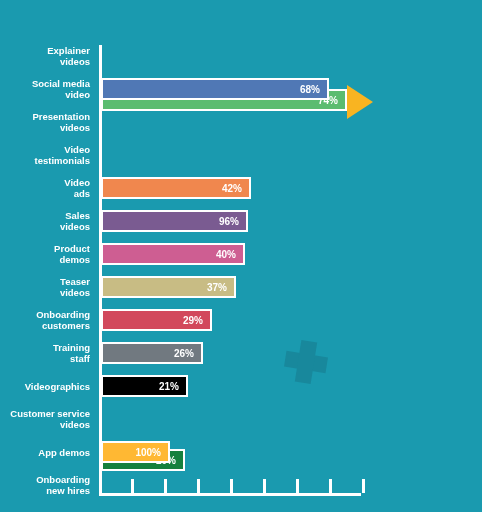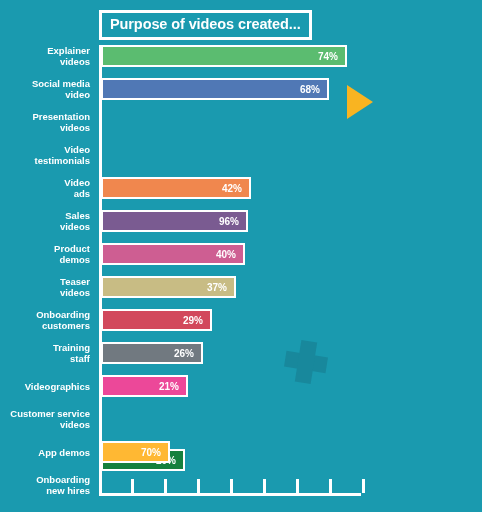--- a/index.html
+++ b/index.html
@@ -143,42 +143,39 @@
 
 <div id="chart-root">
 
   <div class="deco-triangle"></div>
 
   <div class="deco-cross">
     <span class="h"></span>
     <span class="v"></span>
   </div>
 
-  <div class="title-box">
-    <div class="title-text">Purpose of videos created...</div>
-  </div>
 
   <div class="axis-line"></div>
   <div class="axis-base"></div>
   <div id="ticks">
       <div class="tick" style="left: 131px;"></div>
       <div class="tick" style="left: 164px;"></div>
       <div class="tick" style="left: 197px;"></div>
       <div class="tick" style="left: 230px;"></div>
       <div class="tick" style="left: 263px;"></div>
       <div class="tick" style="left: 296px;"></div>
       <div class="tick" style="left: 329px;"></div>
       <div class="tick" style="left: 362px;"></div>
     </div>
 
   <div class="rows" id="rows">
       <div class="row">
         <div class="row-label">Explainer
 videos</div>
-        <div class="bar" style="background: rgb(91, 188, 112); width: 246px;">
+        <div class="bar" style="background: rgb(91, 188, 112); width: 246px; margin-top: 44px;">
           <span class="bar-value">74%</span>
         </div>
       </div>
       <div class="row">
         <div class="row-label">Social media
 video</div>
         <div class="bar" style="background: rgb(80, 120, 181); width: 228px;">
           <span class="bar-value">68%</span>
         </div>
       </div>
@@ -227,35 +224,35 @@
       </div>
       <div class="row">
         <div class="row-label">Training
 staff</div>
         <div class="bar" style="background: rgb(113, 121, 128); width: 102px;">
           <span class="bar-value">26%</span>
         </div>
       </div>
       <div class="row">
         <div class="row-label">Videographics</div>
-        <div class="bar" style="background: #ec4899; width: 87px;">
+        <div class="bar" style="background: #000000; width: 87px;">
           <span class="bar-value">21%</span>
         </div>
       </div>
       <div class="row">
         <div class="row-label">Customer service
 videos</div>
         <div class="bar" style="background: #15803d; width: 84px; margin-top: 41px;">
           <span class="bar-value">20%</span>
         </div>
       </div>
       <div class="row">
         <div class="row-label">App demos</div>
         <div class="bar" style="background: rgb(255, 184, 51); width: 69px;">
-          <span class="bar-value">70%</span>
+          <span class="bar-value">100%</span>
         </div>
       </div>
       <div class="row">
         <div class="row-label">Onboarding
 new hires</div>
       </div>
     </div>
 
 </div>
 

